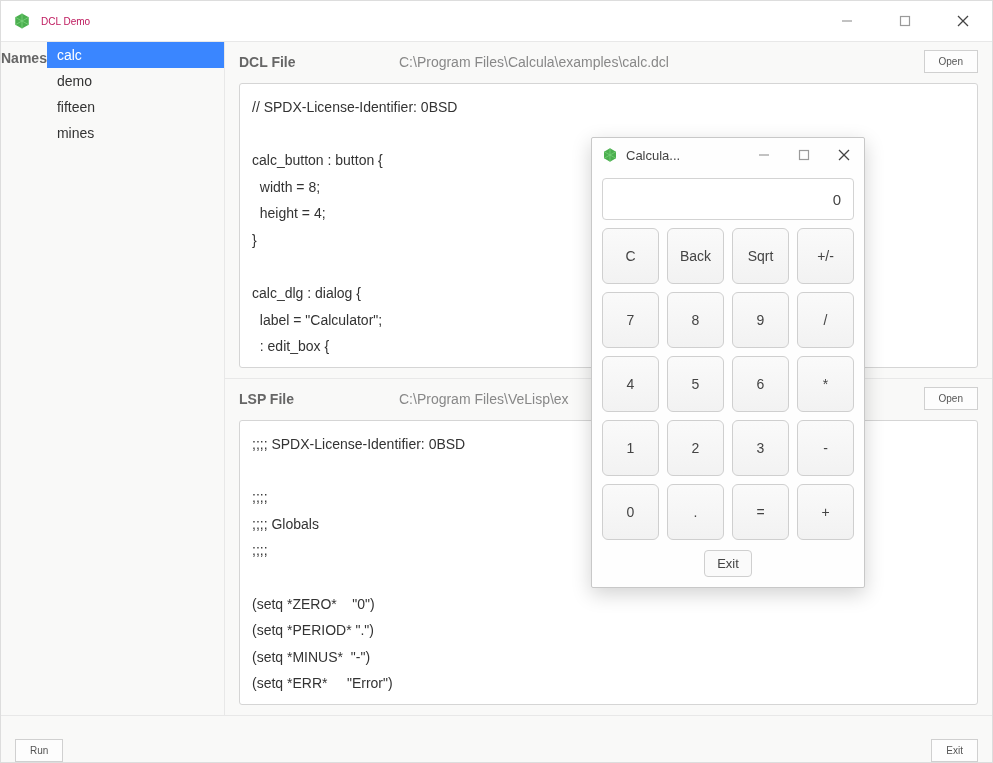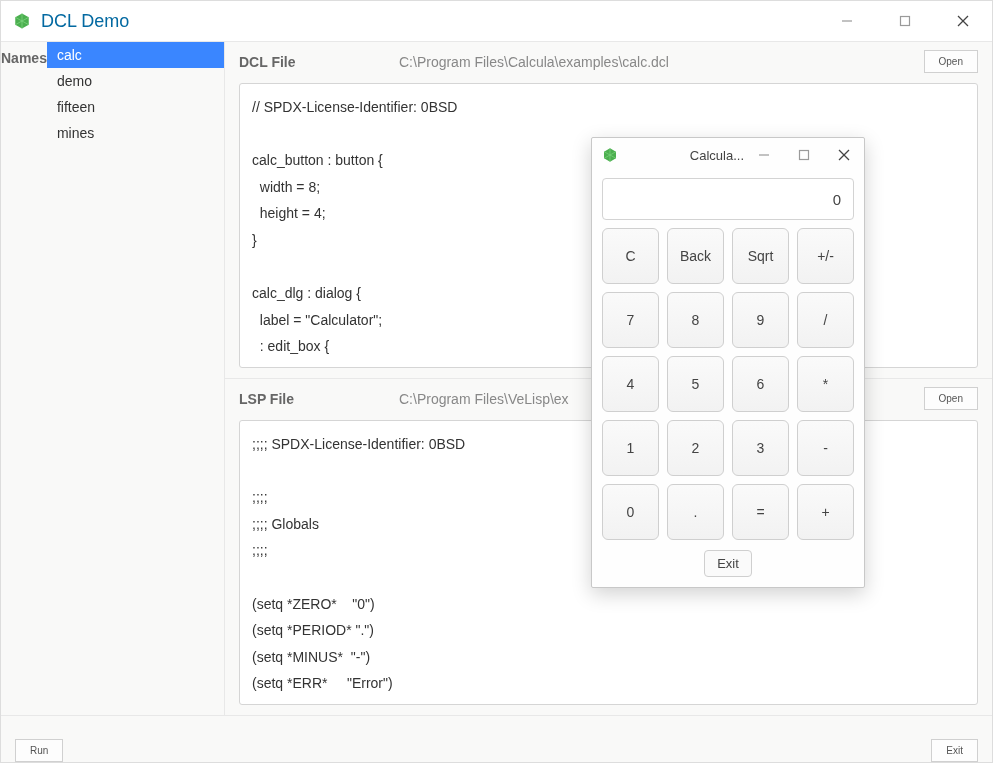--- a/index.html
+++ b/index.html
@@ -31,22 +31,22 @@
     background: #fff;
     flex: 0 0 auto;
   }
   .titlebar .app-icon {
     width: 18px;
     height: 18px;
     margin-right: 10px;
   }
   .titlebar .title {
     flex: 1;
-    font-size: 18px;
-    color: #0369a1;
+    font-size: 10px;
+    color: #be185d;
   }
   .win-controls {
     display: flex;
     height: 100%;
   }
   .win-btn {
     width: 58px;
     display: flex;
     align-items: center;
     justify-content: center;
@@ -175,21 +175,21 @@
     display: flex;
     flex-direction: column;
   }
   .calc-titlebar {
     height: 34px;
     display: flex;
     align-items: center;
     padding-left: 10px;
   }
   .calc-titlebar .app-icon { width: 16px; height: 16px; margin-right: 8px; }
-  .calc-titlebar .title { flex: 1; font-size: 13px; color: #444; overflow:hidden; white-space:nowrap; text-overflow:ellipsis;text-align:right; }
+  .calc-titlebar .title { flex: 1; font-size: 13px; color: #444; overflow:hidden; white-space:nowrap; text-overflow:ellipsis; }
   .calc-titlebar .win-btn { width: 40px; }
   .calc-body { padding: 6px 10px 10px 10px; }
   .calc-display {
     border: 1px solid #d3d3d3;
     border-radius: 4px;
     background: #fff;
     height: 40px;
     display: flex;
     align-items: center;
     justify-content: flex-end;

